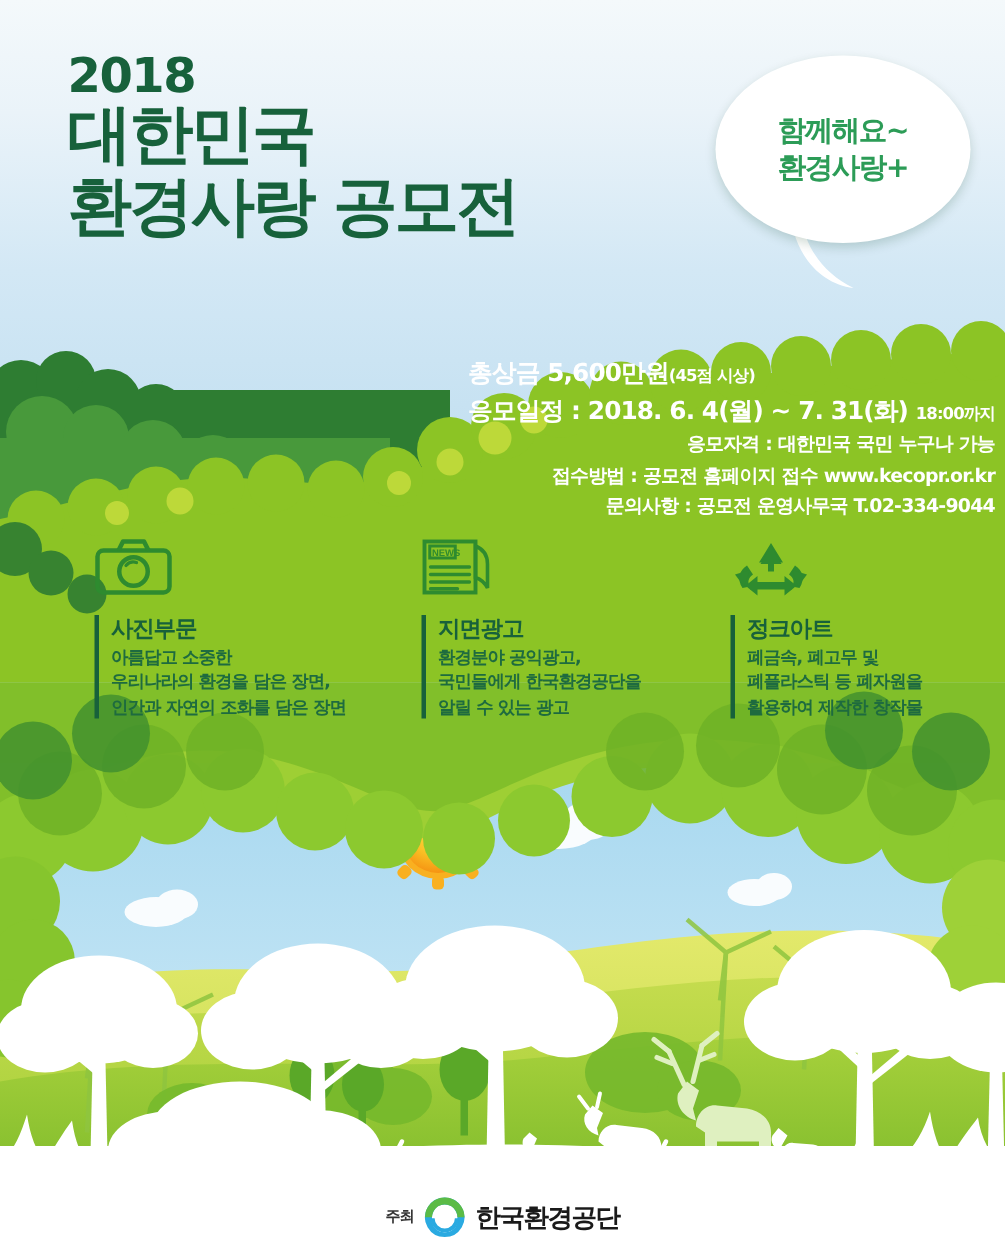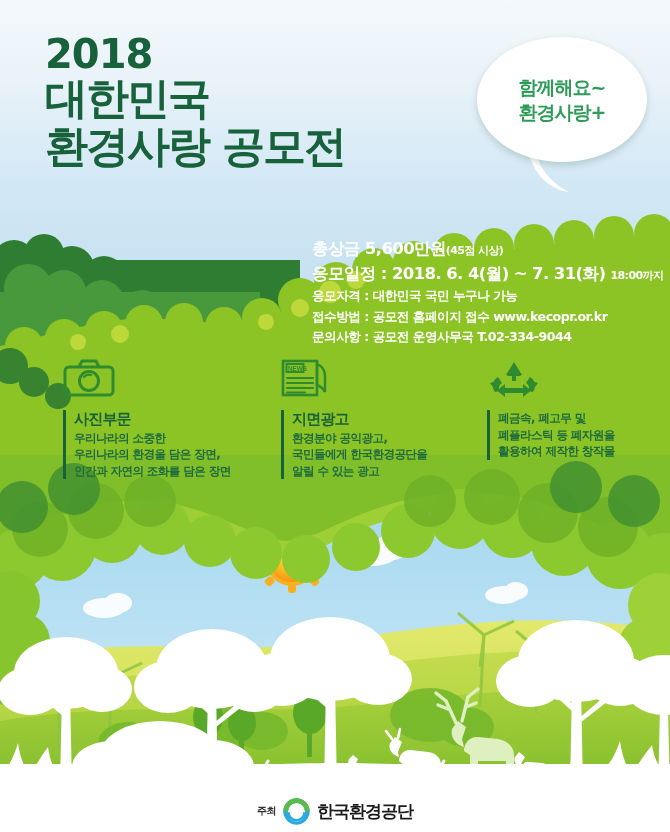--- a/index.html
+++ b/index.html
@@ -14,40 +14,40 @@
     background:linear-gradient(180deg,#f2f7fa 0%, #e8f2f8 28%, #cfe6f3 55%, #bfdff0 70%);
     margin:0 auto;
   }
 
   
   .sky{ position:absolute; left:0; top:0; width:670px; height:300px;
         background:linear-gradient(180deg,#f4f9fb 0%,#eaf3f9 25%,#d3e8f5 60%,#c3e0f1 100%); }
 
   
   .title-wrap{ position:absolute; left:45px; top:34px; z-index:30; }
-  .t-year{ font-size:40px; font-weight:bold; color:#17613b; line-height:1.0; letter-spacing:-1px; }
+  .t-year{ font-size:32px; font-weight:bold; color:#17613b; line-height:1.0; letter-spacing:-1px; }
   .t-l1{ font-size:43px; font-weight:bold; color:#17613b; line-height:1.12; letter-spacing:-2px; }
   .t-l2{ font-size:43px; font-weight:bold; color:#17613b; line-height:1.12; letter-spacing:-2px; }
 
   
   .bubble{ position:absolute; left:477px; top:37px; width:170px; height:125px;
            background:#fff; border-radius:50%; z-index:31;
            box-shadow:0 3px 7px rgba(0,60,30,.18);
            display:flex; flex-direction:column; align-items:center; justify-content:center; }
   .bubble div{ font-size:19px; font-weight:bold; color:#2c9c57; line-height:1.28; letter-spacing:-1px; white-space:nowrap; }
   .bubble-tail{ position:absolute; left:527px; top:140px; width:46px; height:60px; z-index:30; }
 
   
   .band{ position:absolute; left:0; top:196px; width:670px; height:300px; z-index:10; }
 
   
   .info{ position:absolute; left:312px; top:236px; z-index:22; color:#fff; }
   .info-b{ font-size:16.5px; font-weight:bold; line-height:1.52; letter-spacing:-.6px; white-space:nowrap; }
   .info-b .sm{ font-size:11px; font-weight:bold; }
-  .info-s{ font-size:12.6px; font-weight:bold; line-height:1.62; letter-spacing:-.5px; white-space:nowrap; }
+  .info-s{ font-size:12.6px; font-weight:bold; line-height:1.62; letter-spacing:-.5px; white-space:nowrap;text-align:right; }
 
   
   .cats{ position:absolute; left:0; top:358px; width:576px; height:120px; z-index:22; }
   .cat{ position:absolute; top:0; }
   .cat-ico{ height:40px; margin-bottom:8px; }
   .cat-txt{ border-left:3px solid #17613b; padding-left:8px; }
   .cat-h{ font-size:15px; font-weight:bold; color:#17613b; line-height:1.3; letter-spacing:-.8px; }
   .cat-p{ font-size:11.6px; font-weight:bold; color:#1e6b3f; line-height:1.43; letter-spacing:-.6px; white-space:nowrap; }
 
   
@@ -435,21 +435,21 @@
 
     <div class="cat" style="left:63px;">
       <svg class="cat-ico" viewBox="0 0 52 40">
         <rect x="2" y="9" width="48" height="28" rx="4" fill="none" stroke="#2e8b2f" stroke-width="3"></rect>
         <path d="M16,9 L19,3 L33,3 L36,9" fill="none" stroke="#2e8b2f" stroke-width="3" stroke-linejoin="round"></path>
         <circle cx="26" cy="23" r="9.5" fill="none" stroke="#2e8b2f" stroke-width="3"></circle>
         <path d="M21,19 a6.5,6.5 0 0 1 7,-2" fill="none" stroke="#2e8b2f" stroke-width="2.2" stroke-linecap="round"></path>
       </svg>
       <div class="cat-txt">
         <div class="cat-h">사진부문</div>
-        <div class="cat-p">우리나라의 소중한</div>
+        <div class="cat-p">아름답고 소중한</div>
         <div class="cat-p">우리나라의 환경을 담은 장면,</div>
         <div class="cat-p">인간과 자연의 조화를 담은 장면</div>
       </div>
     </div>
 
     <div class="cat" style="left:281px;">
       <svg class="cat-ico" viewBox="0 0 48 40">
         <rect x="2" y="3" width="34" height="34" fill="none" stroke="#2e8b2f" stroke-width="2.6"></rect>
         <rect x="5.5" y="6" width="17" height="8" fill="none" stroke="#2e8b2f" stroke-width="2"></rect>
         <text x="7" y="12.6" font-family="'Liberation Sans',sans-serif" font-size="6.3" font-weight="bold" fill="#2e8b2f">NEWS</text>
@@ -477,20 +477,21 @@
           <path d="M3,25 L13,22 L9,33 Z"></path>
           <path d="M46,34 C50,28 48,22 43,19 L39,25 C42,27 43,30 41,33 Z"></path>
           <path d="M51,25 L41,22 L45,33 Z"></path>
           <path d="M13,35 L41,35 L41,30 L13,30 Z"></path>
           <path d="M18,26 L10,32.5 L18,39 Z"></path>
           <path d="M36,26 L44,32.5 L36,39 Z"></path>
           <path d="M20,18 L27,6 L34,18 Z"></path>
         </g>
       </svg>
       <div class="cat-txt">
+        <div class="cat-h">정크아트</div>
         <div class="cat-p">폐금속, 폐고무 및</div>
         <div class="cat-p">폐플라스틱 등 폐자원을</div>
         <div class="cat-p">활용하여 제작한 창작물</div>
       </div>
     </div>
 
   </div>
 
   <div class="white-base"></div>
   <div class="footer">

